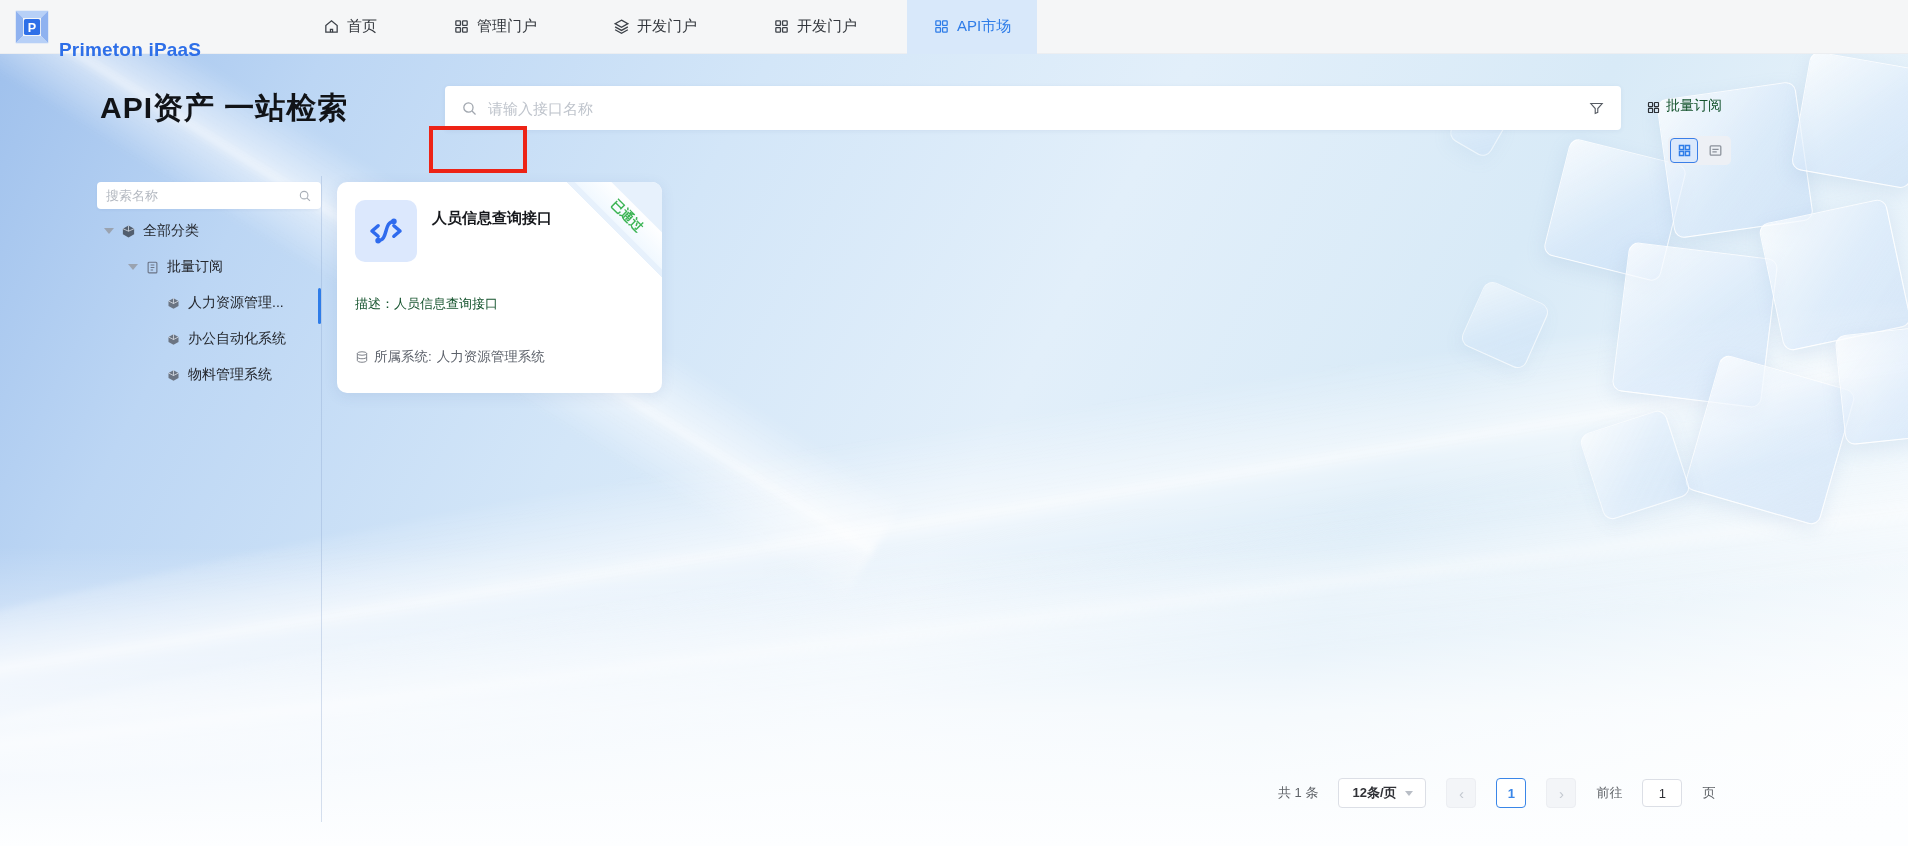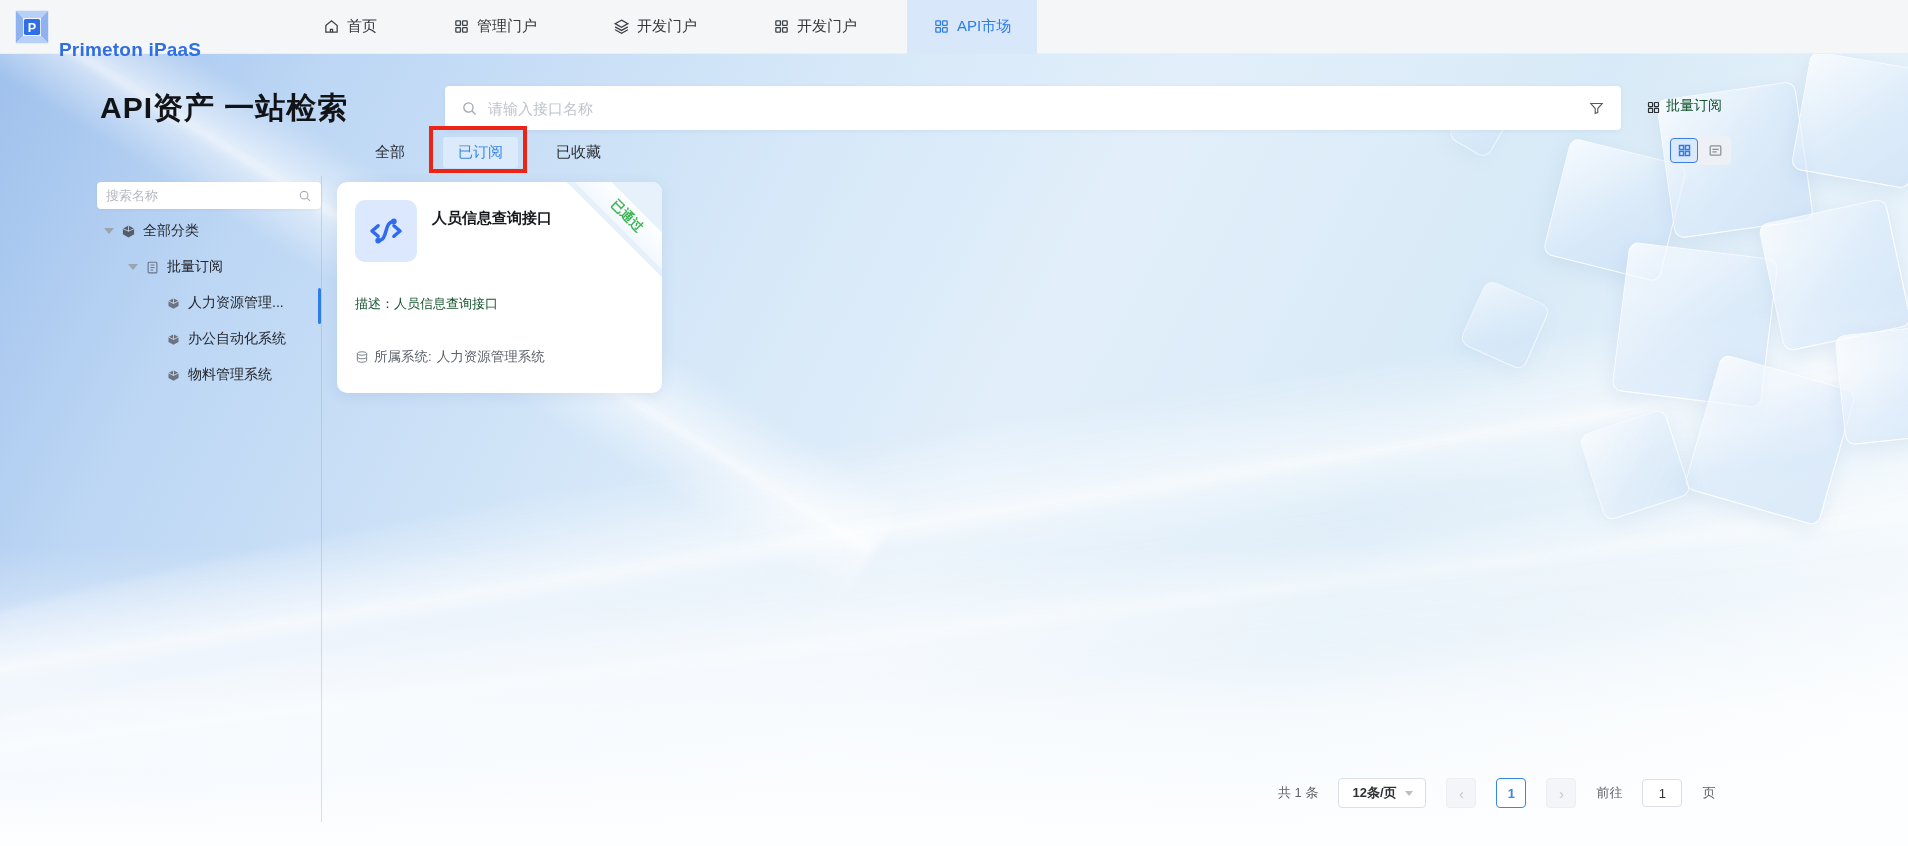--- a/index.html
+++ b/index.html
@@ -174,25 +174,20 @@
   <div class="batch">
     <svg viewBox="0 0 24 24" fill="none" stroke-width="1.9">
         <rect x="4" y="4" width="6.5" height="6.5" rx="1"></rect>
         <rect x="13.5" y="4" width="6.5" height="6.5" rx="1"></rect>
         <rect x="4" y="13.5" width="6.5" height="6.5" rx="1"></rect>
         <rect x="13.5" y="13.5" width="6.5" height="6.5" rx="1"></rect>
       </svg>
     <span>批量订阅</span>
   </div>
 
-  <div class="tabs">
-    <div class="tab">全部</div>
-    <div class="tab active">已订阅</div>
-    <div class="tab">已收藏</div>
-  </div>
   <div class="annotation-rect"></div>
 
   <div class="view-toggle">
     <div class="vt-btn active">
       <svg viewBox="0 0 24 24" fill="none" stroke="#2e7ce8" stroke-width="2.4">
           <rect x="4" y="4" width="6.5" height="6.5"></rect>
           <rect x="13.5" y="4" width="6.5" height="6.5"></rect>
           <rect x="4" y="13.5" width="6.5" height="6.5"></rect>
           <rect x="13.5" y="13.5" width="6.5" height="6.5"></rect>
         </svg>

